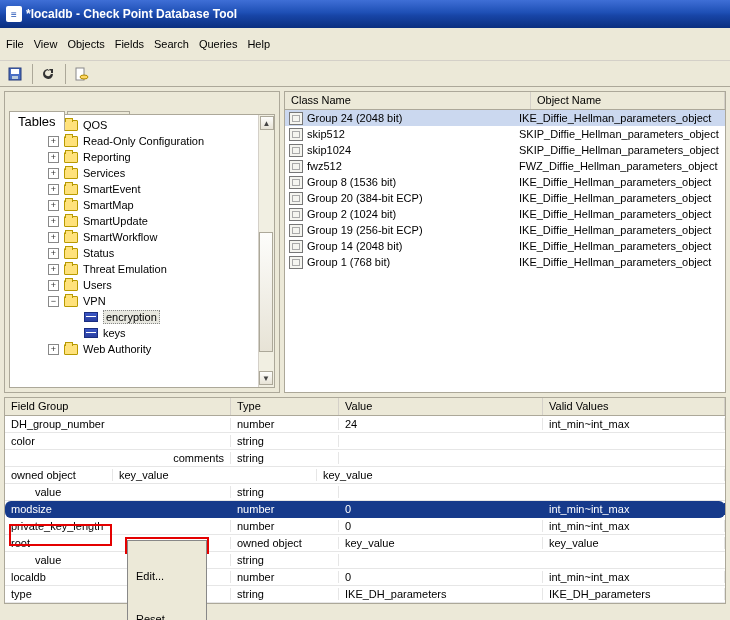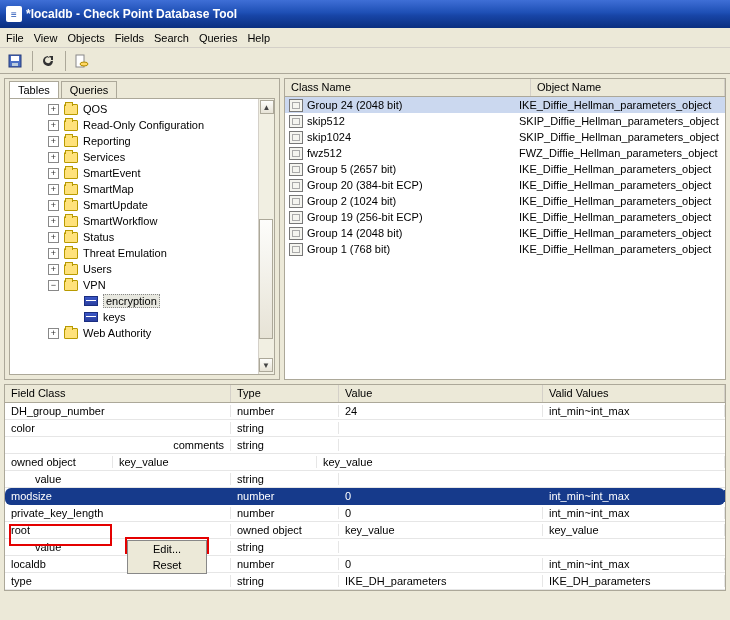--- a/index.html
+++ b/index.html
@@ -33,21 +33,21 @@
     justify-content: center;
     font-size: 10px;
     color: #1e4fb5;
   }
   
   .menubar {
     height: 20px;
     background: #ece9d8;
     display: flex;
     align-items: center;
-    padding: 9px 6px;
+    padding: 16px 6px;
     border-bottom: 1px solid #d4d0c8;
   }
   .menubar span {
     margin-right: 10px;
     cursor: default;
   }
   
   .toolbar {
     height: 26px;
     background: #ece9d8;
@@ -88,23 +88,23 @@
     padding-top: 2px;
     padding-left: 4px;
     background: #ece9d8;
   }
   .tab {
     padding: 2px 8px;
     border: 1px solid #aca899;
     border-bottom: none;
     background: #ece9d8;
     margin-right: 2px;
-    font-size: 11px;
+    font-size: 13px;
     position: relative;
-    top: 0;
+    top: 17px;
   }
   .tab.active {
     background: #fff;
     z-index: 2;
   }
   .tree-container {
     flex: 1;
     border: 1px solid #aca899;
     background: #fff;
     margin: 0 4px 4px 4px;
@@ -292,21 +292,21 @@
     top: 540px;
     width: 80px;
     border: 1px solid #888;
     background: #ece9d8;
     font-size: 11px;
     z-index: 10;
   }
   .ctx-item {
     padding: 2px 8px;
     cursor: default;
-    text-align:center;
+    margin-top:27px;
   }
   
   .c-obj { width: 194px; }
   .c-cls { flex: 1; }
   .gc1 { width: 226px; }
   .gc2 { width: 108px; }
   .gc3 { width: 204px; }
   .gc4 { flex: 1; }
 </style>
 </head>
@@ -518,21 +518,21 @@
         <div class="list-row">
           <div class="cell c-obj">
             <span class="obj-icon"></span>
             <span>fwz512</span>
           </div>
           <div class="cell c-cls">FWZ_Diffie_Hellman_parameters_object</div>
         </div>
         <div class="list-row">
           <div class="cell c-obj">
             <span class="obj-icon"></span>
-            <span>Group 5 (2657 bit)</span>
+            <span>Group 8 (1536 bit)</span>
           </div>
           <div class="cell c-cls">IKE_Diffie_Hellman_parameters_object</div>
         </div>
         <div class="list-row">
           <div class="cell c-obj">
             <span class="obj-icon"></span>
             <span>Group 20 (384-bit ECP)</span>
           </div>
           <div class="cell c-cls">IKE_Diffie_Hellman_parameters_object</div>
         </div>
@@ -563,21 +563,21 @@
             <span>Group 1 (768 bit)</span>
           </div>
           <div class="cell c-cls">IKE_Diffie_Hellman_parameters_object</div>
         </div>
       </div>
   </div>
 </div>
 
 <div class="grid">
   <div class="grid-header">
-    <div class="gcol gc1">Field Class</div>
+    <div class="gcol gc1">Field Group</div>
     <div class="gcol gc2">Type</div>
     <div class="gcol gc3">Value</div>
     <div class="gcol gc4">Valid Values</div>
   </div>
   <div id="grid-body">
       <div class="grid-row">
         <div class="gcell gc1" style="padding-left: 6px;">DH_group_number</div>
         <div class="gcell gc2">number</div>
         <div class="gcell gc3">24</div>
         <div class="gcell gc4">int_min~int_max</div>

